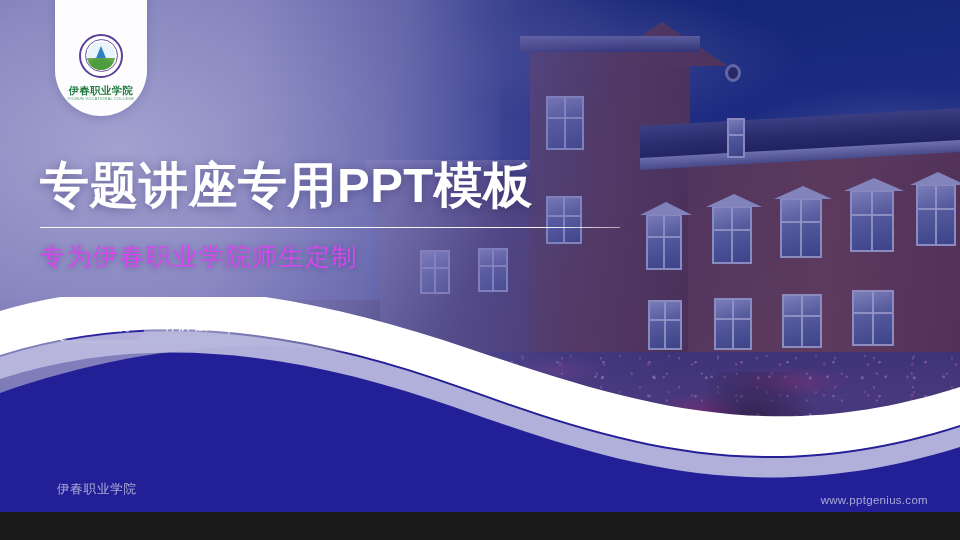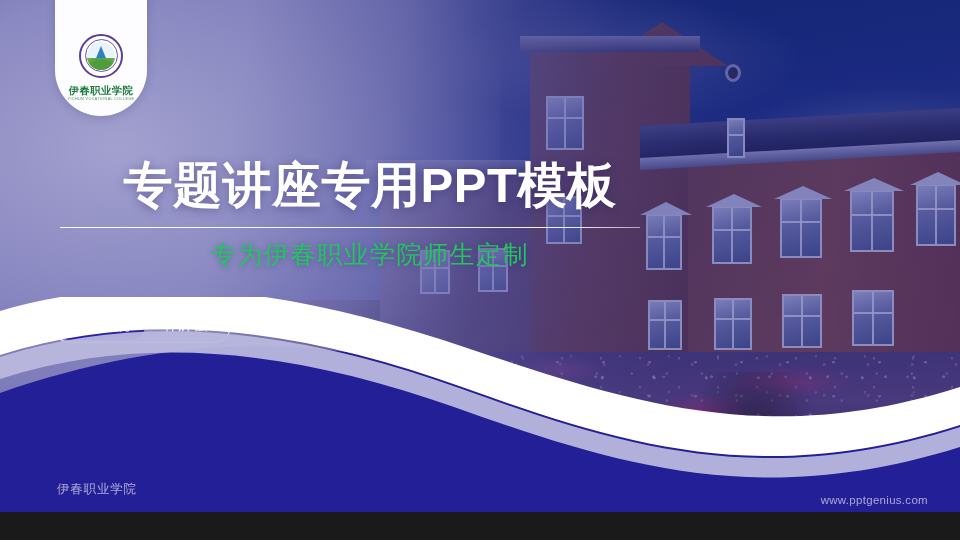--- a/index.html
+++ b/index.html
@@ -250,23 +250,22 @@
     font-size: 3.6px;
     letter-spacing: .45px;
     color: #3c8f55;
     white-space: nowrap;
     line-height: 1;
   }
 
   
   .title-block {
     position: absolute;
-    left: 60px; top: 158px;
+    left: 40px; top: 158px;
     width: 620px;
-    text-align: center;
   }
   .main-title {
     font-size: 49px;
     font-weight: 700;
     color: #ffffff;
     letter-spacing: .5px;
     line-height: 1.12;
     margin: 0;
     text-shadow: 0 2px 10px rgba(38,32,96,.42);
     white-space: nowrap;
@@ -274,26 +273,25 @@
   .rule {
     margin-top: 14px;
     width: 580px;
     height: 1.6px;
     background: linear-gradient(90deg, rgba(255,255,255,.95) 0%, rgba(255,255,255,.92) 88%, rgba(255,255,255,.55) 100%);
   }
   .sub-title {
     margin: 13px 0 0 0;
     font-size: 25px;
     font-weight: 400;
-    color: #22c55e;
+    color: #d946ef;
     letter-spacing: 1.5px;
     line-height: 1.25;
     text-shadow: 0 1px 6px rgba(38,32,96,.4);
     white-space: nowrap;
-    font-family: Liberation Mono, monospace;
   }
 
   
   .pill-group {
     position: absolute;
     left: 53px; top: 309px;
     height: 34px;
     display: inline-flex;
     align-items: center;
     border: 1.6px solid rgba(255,255,255,.92);

